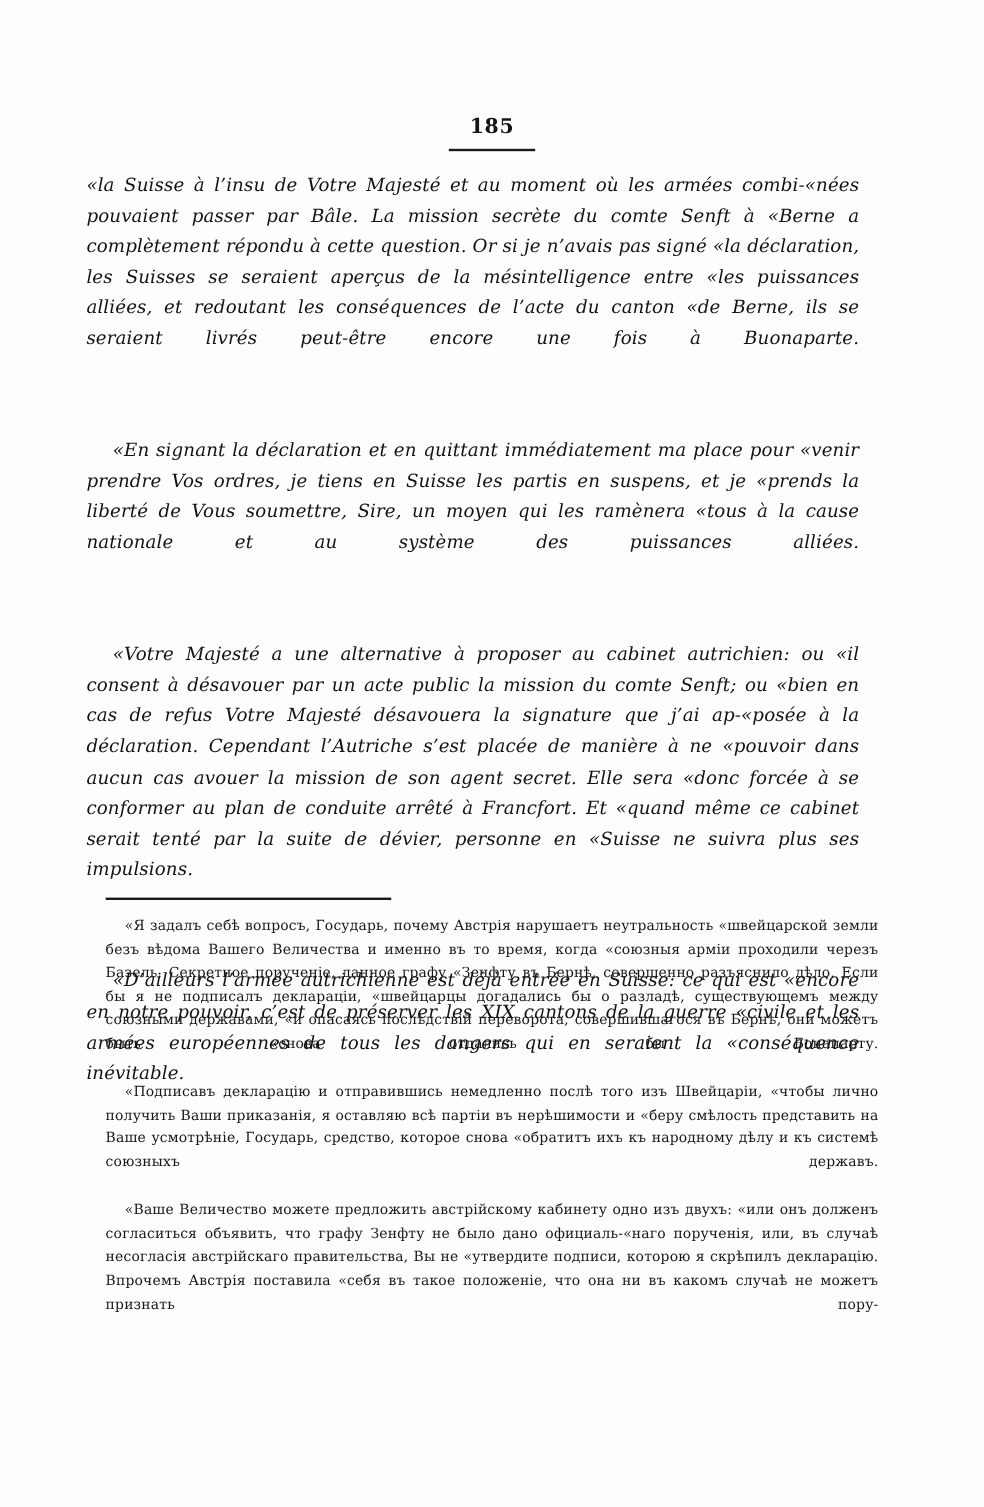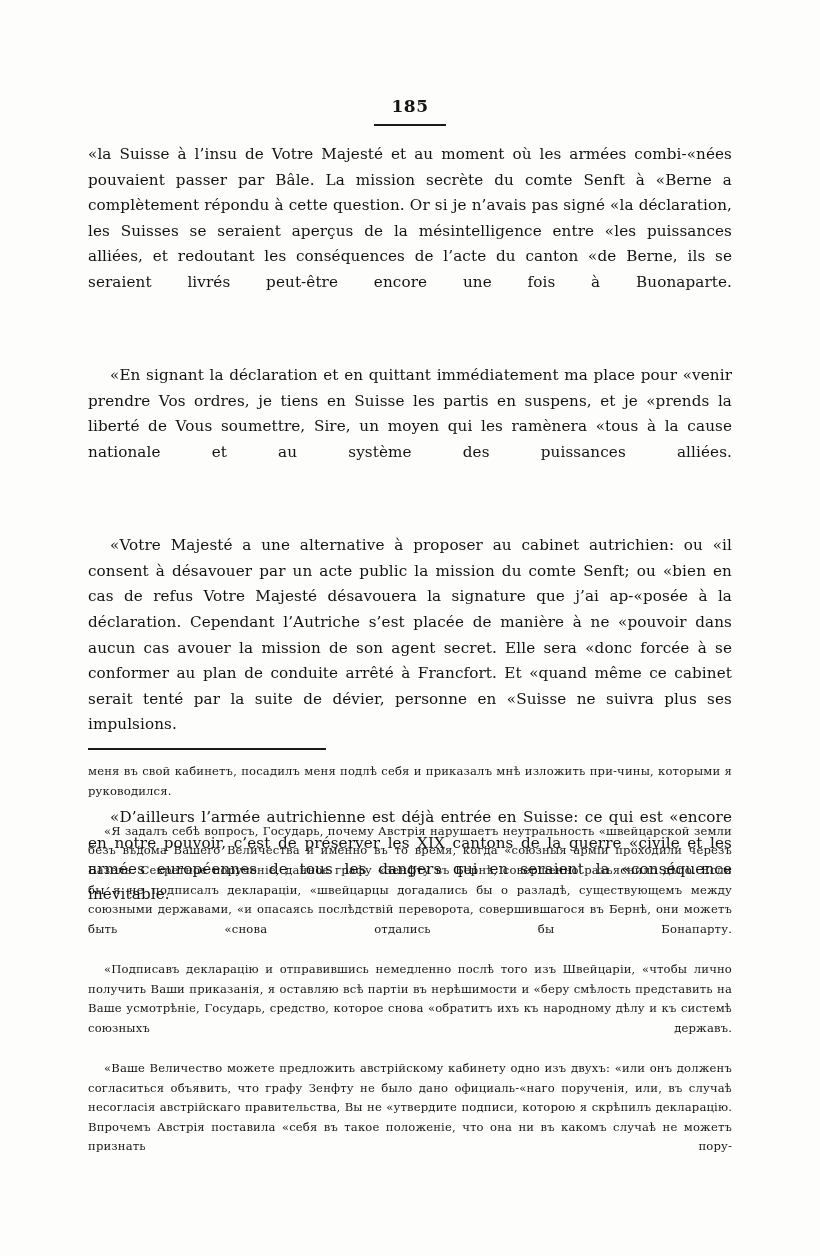--- a/index.html
+++ b/index.html
@@ -41,23 +41,24 @@
   .page-number-rule {
     position: absolute;
     top: 124px;
     left: 374px;
     width: 72px;
     height: 2px;
     background: #1a1a1a;
   }
   .body-main {
     position: absolute;
-    left: 88px;
+    left: 72px;
     top: 142px;
     width: 644px;
+    font-style: italic;
   }
   .para {
     margin: 0 0 2px 0;
     font-family: "DejaVu Serif", serif;
     font-size: 15.2px;
     line-height: 25.6px;
     text-align: justify;
     color: #121212;
     letter-spacing: 0.1px;
   }
@@ -114,19 +115,18 @@
   <div class="body-main">
     <p class="para">«la Suisse à l’insu de Votre Majesté et au moment où les armées combi-«nées pouvaient passer par Bâle.  La mission secrète du comte Senft à «Berne a complètement répondu à cette question. Or si je n’avais pas signé «la déclaration, les Suisses se seraient aperçus de la mésintelligence entre «les puissances alliées, et redoutant les conséquences de l’acte du canton «de Berne, ils se seraient livrés peut-être encore une fois à Buonaparte.</p>
     <p class="para indent">«En signant la déclaration et en quittant immédiatement ma place pour «venir prendre Vos ordres, je tiens en Suisse les partis en suspens, et je «prends la liberté de Vous soumettre, Sire, un moyen qui les ramènera «tous à la cause nationale et au système des puissances alliées.</p>
     <p class="para indent">«Votre Majesté a une alternative à proposer au cabinet autrichien: ou «il consent à désavouer par un acte public la mission du comte Senft; ou «bien en cas de refus Votre Majesté désavouera la signature que j’ai ap-«posée à la déclaration. Cependant l’Autriche s’est placée de manière à ne «pouvoir dans aucun cas avouer la mission de son agent secret. Elle sera «donc forcée à se conformer au plan de conduite arrêté à Francfort. Et «quand même ce cabinet serait tenté par la suite de dévier, personne en «Suisse ne suivra plus ses impulsions.</p>
     <p class="para indent noflush">«D’ailleurs l’armée autrichienne est déjà entrée en Suisse: ce qui est «encore en notre pouvoir, c’est de préserver les XIX cantons de la guerre «civile et les armées européennes de tous les dangers qui en seraient la «conséquence inévitable.</p>
   </div>
 
   <div class="divider"></div>
 
   <div class="footnote">
-    <p class="fn-para">меня въ свой кабинетъ, посадилъ меня подлѣ себя и приказалъ мнѣ изложить при-чины, которыми я руководился.</p>
     <p class="fn-para indent">«Я задалъ себѣ вопросъ, Государь, почему Австрія нарушаетъ неутральность «швейцарской земли безъ вѣдома Вашего Величества и именно въ то время, когда «союзныя арміи проходили черезъ Базель.  Секретное порученіе, данное графу «Зенфту въ Бернѣ, совершенно разъяснило дѣло. Если бы я не подписалъ декларацiи, «швейцарцы догадались бы о разладѣ, существующемъ между союзными державами, «и опасаясь послѣдствій переворота, совершившагося въ Бернѣ, они можетъ быть «снова отдались бы Бонапарту.</p>
     <p class="fn-para indent">«Подписавъ декларацію и отправившись немедленно послѣ того изъ Швейцаріи, «чтобы лично получить Ваши приказанія, я оставляю всѣ партіи въ нерѣшимости и «беру смѣлость представить на Ваше усмотрѣніе, Государь, средство, которое снова «обратитъ ихъ къ народному дѣлу и къ системѣ союзныхъ державъ.</p>
     <p class="fn-para indent">«Ваше Величество можете предложить австрійскому кабинету одно изъ двухъ: «или онъ долженъ согласиться объявить, что графу Зенфту не было дано официаль-«наго порученія, или, въ случаѣ несогласія австрійскаго правительства, Вы не «утвердите подписи, которою я скрѣпилъ декларацію. Впрочемъ Австрія поставила «себя въ такое положеніе, что она ни въ какомъ случаѣ не можетъ признать пору-</p>
   </div>
 
 </div>
 
 </body></html>

